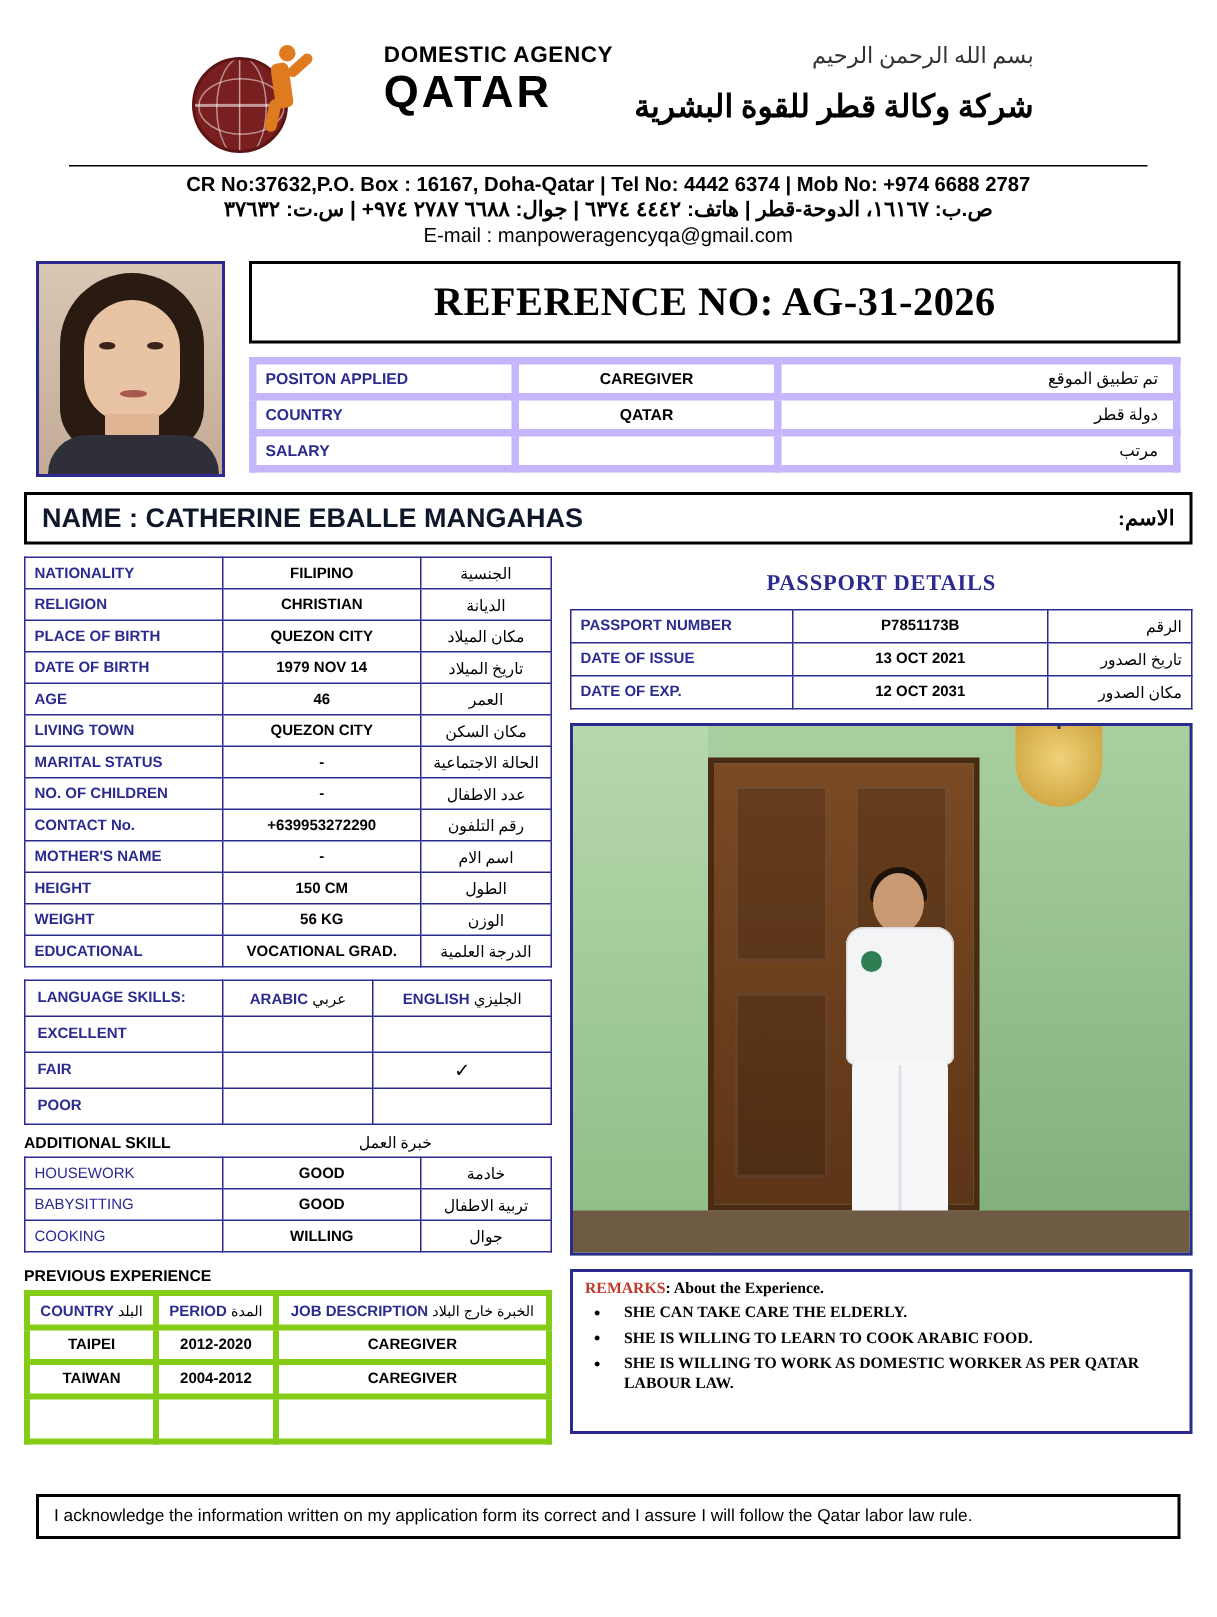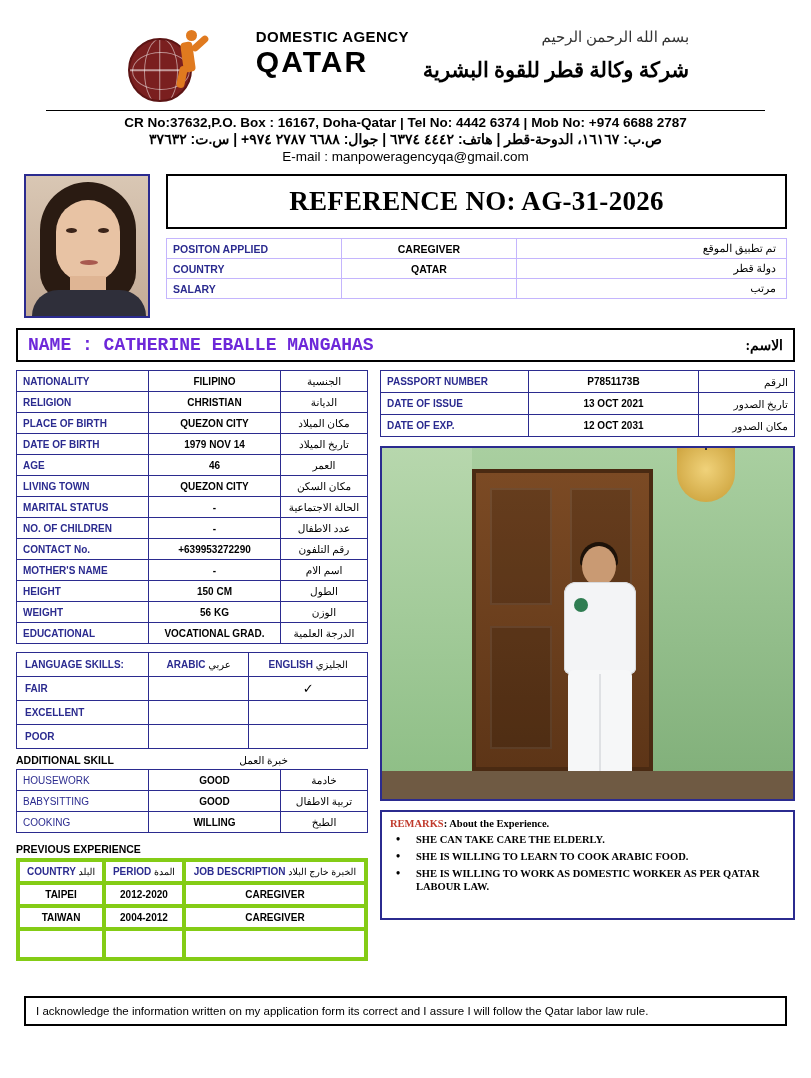--- a/index.html
+++ b/index.html
@@ -76,34 +76,34 @@
   .photo .shoulder { position:absolute; left: 6px; bottom: 0; width: 114px; height: 26px; background:#2f2f3a; border-radius: 40px 40px 0 0; }
 
   .ref-right { flex: 1 1 auto; }
   .ref-box {
     border: 2px solid #000; padding: 10px 8px;
     text-align:center;
     font-family:"Liberation Serif", serif;
     font-weight:700; font-size: 27px; letter-spacing: .3px;
   }
   .tbl { border-collapse: collapse; width: 100%; }
-  .tbl td { border: 1px solid #c4b5fd; padding: 3px 6px; font-size: 11.5px; }
+  .tbl td { border: 5px solid #c4b5fd; padding: 3px 6px; font-size: 11.5px; }
   .applied { margin-top: 9px; }
   .applied td.lbl { font-family:"Liberation Sans", sans-serif; font-weight:700; color:#2b2b8f; font-size: 10.5px; width: 175px; }
   .applied td.val { font-family:"Liberation Sans", sans-serif; font-weight:700; font-size: 10.5px; text-align:center; width: 175px; }
   .applied td.ar { text-align:right; direction:rtl; font-size: 11px; padding-right: 10px; }
 
   
   .name-bar {
     margin-top: 10px;
     border: 2px solid #000;
     padding: 5px 10px;
     display:flex; align-items:center; justify-content:space-between;
   }
-  .name-bar .nm { font-weight:700; font-size: 18px; color:#6d28d9; font-family:Liberation Mono, monospace; }
+  .name-bar .nm { font-weight:700; font-size: 18px; color:#0f172a; font-family:Liberation Sans, sans-serif; }
   .name-bar .ar { font-weight:700; font-size: 14px; }
 
   
   .cols { display:flex; gap: 12px; margin-top: 8px; }
   .colL { width: 352px; flex: 0 0 auto; }
   .colR { flex: 1 1 auto; }
 
   .bio { border-collapse: collapse; width: 100%; }
   .bio td { border: 1px solid #2b2b8f; height: 21px; font-size: 10.5px; padding: 1px 6px; }
   .bio td.lbl { font-family:"Liberation Sans", sans-serif; font-weight:700; color:#2b2b8f; font-size: 10px; width: 132px; }
@@ -341,28 +341,28 @@
         </table>
 
       <table class="lang">
         <tbody>
             <tr>
           <td class="hl">LANGUAGE SKILLS:</td>
           <td class="hc"><span>ARABIC</span> <span class="ar">عربي</span></td>
           <td class="hc"><span>ENGLISH</span> <span class="ar">الجليزي</span></td>
         </tr>
         <tr>
+          <td class="hl">EXCELLENT</td>
+          <td class="chk"></td>
+          <td class="chk"></td>
+        </tr>
+        <tr>
           <td class="hl">FAIR</td>
           <td class="chk"></td>
           <td class="chk">✓</td>
-        </tr>
-        <tr>
-          <td class="hl">EXCELLENT</td>
-          <td class="chk"></td>
-          <td class="chk"></td>
         </tr>
         <tr>
           <td class="hl">POOR</td>
           <td class="chk"></td>
           <td class="chk"></td>
         </tr>
       </tbody>
         </table>
 
       <div class="addskill">
@@ -378,21 +378,21 @@
               <td class="ar">خادمة</td>
             </tr>
         <tr>
               <td class="lbl">BABYSITTING</td>
               <td class="val">GOOD</td>
               <td class="ar">تربية الاطفال</td>
             </tr>
         <tr>
               <td class="lbl">COOKING</td>
               <td class="val">WILLING</td>
-              <td class="ar">الطبخ</td>
+              <td class="ar">جوال</td>
             </tr>
       </tbody>
         </table>
 
       <div class="prev-title">PREVIOUS EXPERIENCE</div>
       <table class="prev">
         <tbody>
             <tr>
           <th><span>COUNTRY</span> <span class="ar">البلد</span></th>
           <th><span>PERIOD</span> <span class="ar">المدة</span></th>
@@ -411,20 +411,21 @@
         <tr>
           <td class="empty"></td>
           <td class="empty"></td>
           <td class="empty"></td>
         </tr>
       </tbody>
         </table>
     </div>
 
     <div class="colR">
+      <div class="pd-title">PASSPORT DETAILS</div>
       <table class="pass">
         <tbody>
             <tr>
               <td class="lbl">PASSPORT NUMBER</td>
               <td class="val">P7851173B</td>
               <td class="ar">الرقم</td>
             </tr>
         <tr>
               <td class="lbl">DATE OF ISSUE</td>
               <td class="val">13 OCT 2021</td>

